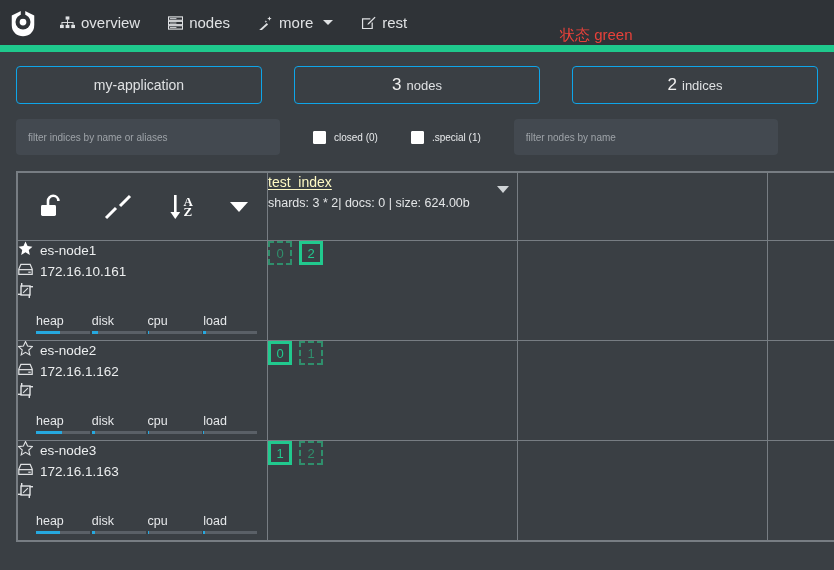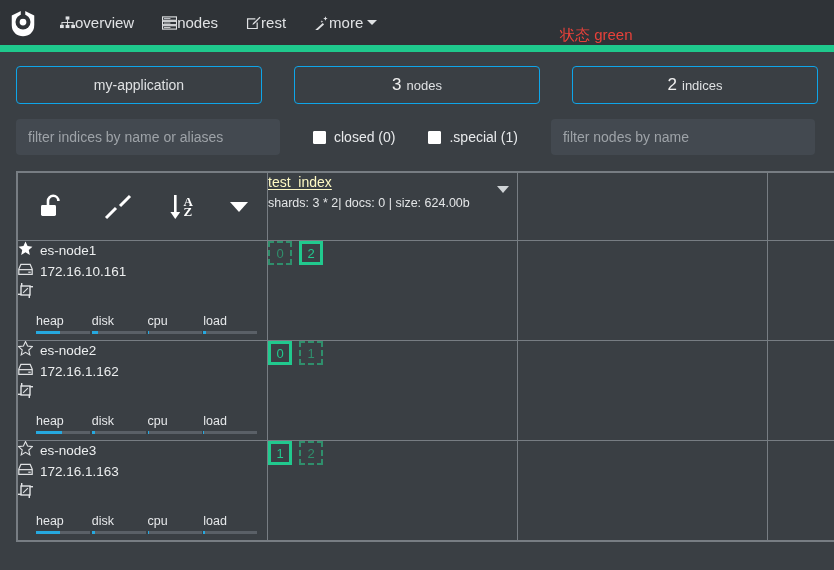--- a/index.html
+++ b/index.html
@@ -21,20 +21,21 @@
     position: relative;
   }
   .logo {
     width: 46px; height: 45px;
     display: flex; align-items: center; justify-content: center;
   }
   .logo svg { display: block; }
   .nav-items { display: flex; align-items: center; }
   .nav-item {
     display: flex; align-items: center;
+    gap: 6px;
     padding: 0 14px;
     height: 45px;
     color: #e0e2e4;
     font-size: 15px;
     cursor: pointer;
     white-space: nowrap;
   }
   .nav-icon { display: inline-flex; align-items: center; }
   .caret-down {
     width: 0; height: 0;
@@ -87,32 +88,32 @@
     padding: 15px 16px 0 16px;
     gap: 0;
   }
   .text-input {
     width: 264px;
     height: 36px;
     background: #434950;
     border: none;
     border-radius: 4px;
     color: #cfd2d5;
-    font-size: 14px;
+    font-size: 10px;
     padding: 0 12px;
     outline: none;
     font-family: "Liberation Sans", sans-serif;
   }
   .text-input::placeholder { color: #9ea3a8; }
   .checkbox-wrap {
     display: flex; align-items: center;
     gap: 8px;
     margin-left: 33px;
     cursor: pointer;
-    font-size: 14px;
+    font-size: 10px;
     color: #e8eaec;
     white-space: nowrap;
   }
   .cb {
     width: 13px; height: 13px;
     background: #ffffff;
     border: 1px solid #ffffff;
     border-radius: 1px;
     display: inline-block;
   }
@@ -312,37 +313,37 @@
           <rect x="2" y="6.6" width="7" height="0.9" fill="#e0e2e4"></rect>
           <rect x="2" y="11.3" width="7" height="0.9" fill="#e0e2e4"></rect>
         </svg>
       </span>
       <span>nodes</span>
     </div>
 
     <div class="nav-item">
       <span class="nav-icon">
         <svg width="15" height="14" viewBox="0 0 16 15">
-          <path d="M1 2.5 h9 v1.3 H2.3 v9 H11.3 V7 h1.3 v6.8 H1 Z" fill="#e0e2e4"></path>
-          <path d="M14.6 0.7 l1 1 -7.2 7.2 -1.6 0.6 0.6 -1.6 Z" fill="#e0e2e4"></path>
-        </svg>
-      </span>
-      <span>rest</span>
-    </div>
-
-    <div class="nav-item">
-      <span class="nav-icon">
-        <svg width="15" height="14" viewBox="0 0 16 15">
           <rect x="0.5" y="11" width="11" height="2" fill="#e0e2e4" transform="rotate(-42 6 12)"></rect>
           <path d="M12.2 0.4 l0.7 1.7 1.7 0.7 -1.7 0.7 -0.7 1.7 -0.7 -1.7 -1.7 -0.7 1.7 -0.7 Z" fill="#e0e2e4"></path>
           <path d="M8.4 4.6 l0.4 1 1 0.4 -1 0.4 -0.4 1 -0.4 -1 -1 -0.4 1 -0.4 Z" fill="#e0e2e4"></path>
         </svg>
       </span>
       <span>more</span>
       <span class="caret-down"></span>
+    </div>
+
+    <div class="nav-item">
+      <span class="nav-icon">
+        <svg width="15" height="14" viewBox="0 0 16 15">
+          <path d="M1 2.5 h9 v1.3 H2.3 v9 H11.3 V7 h1.3 v6.8 H1 Z" fill="#e0e2e4"></path>
+          <path d="M14.6 0.7 l1 1 -7.2 7.2 -1.6 0.6 0.6 -1.6 Z" fill="#e0e2e4"></path>
+        </svg>
+      </span>
+      <span>rest</span>
     </div>
   </div>
 
   <div class="status-text">状态 green</div>
 </div>
 <div class="status-bar"></div>
 
 <div class="summary-row">
   <div class="summary-box box-app">
     <span class="small-lbl" style="font-size:14px">my-application</span>

